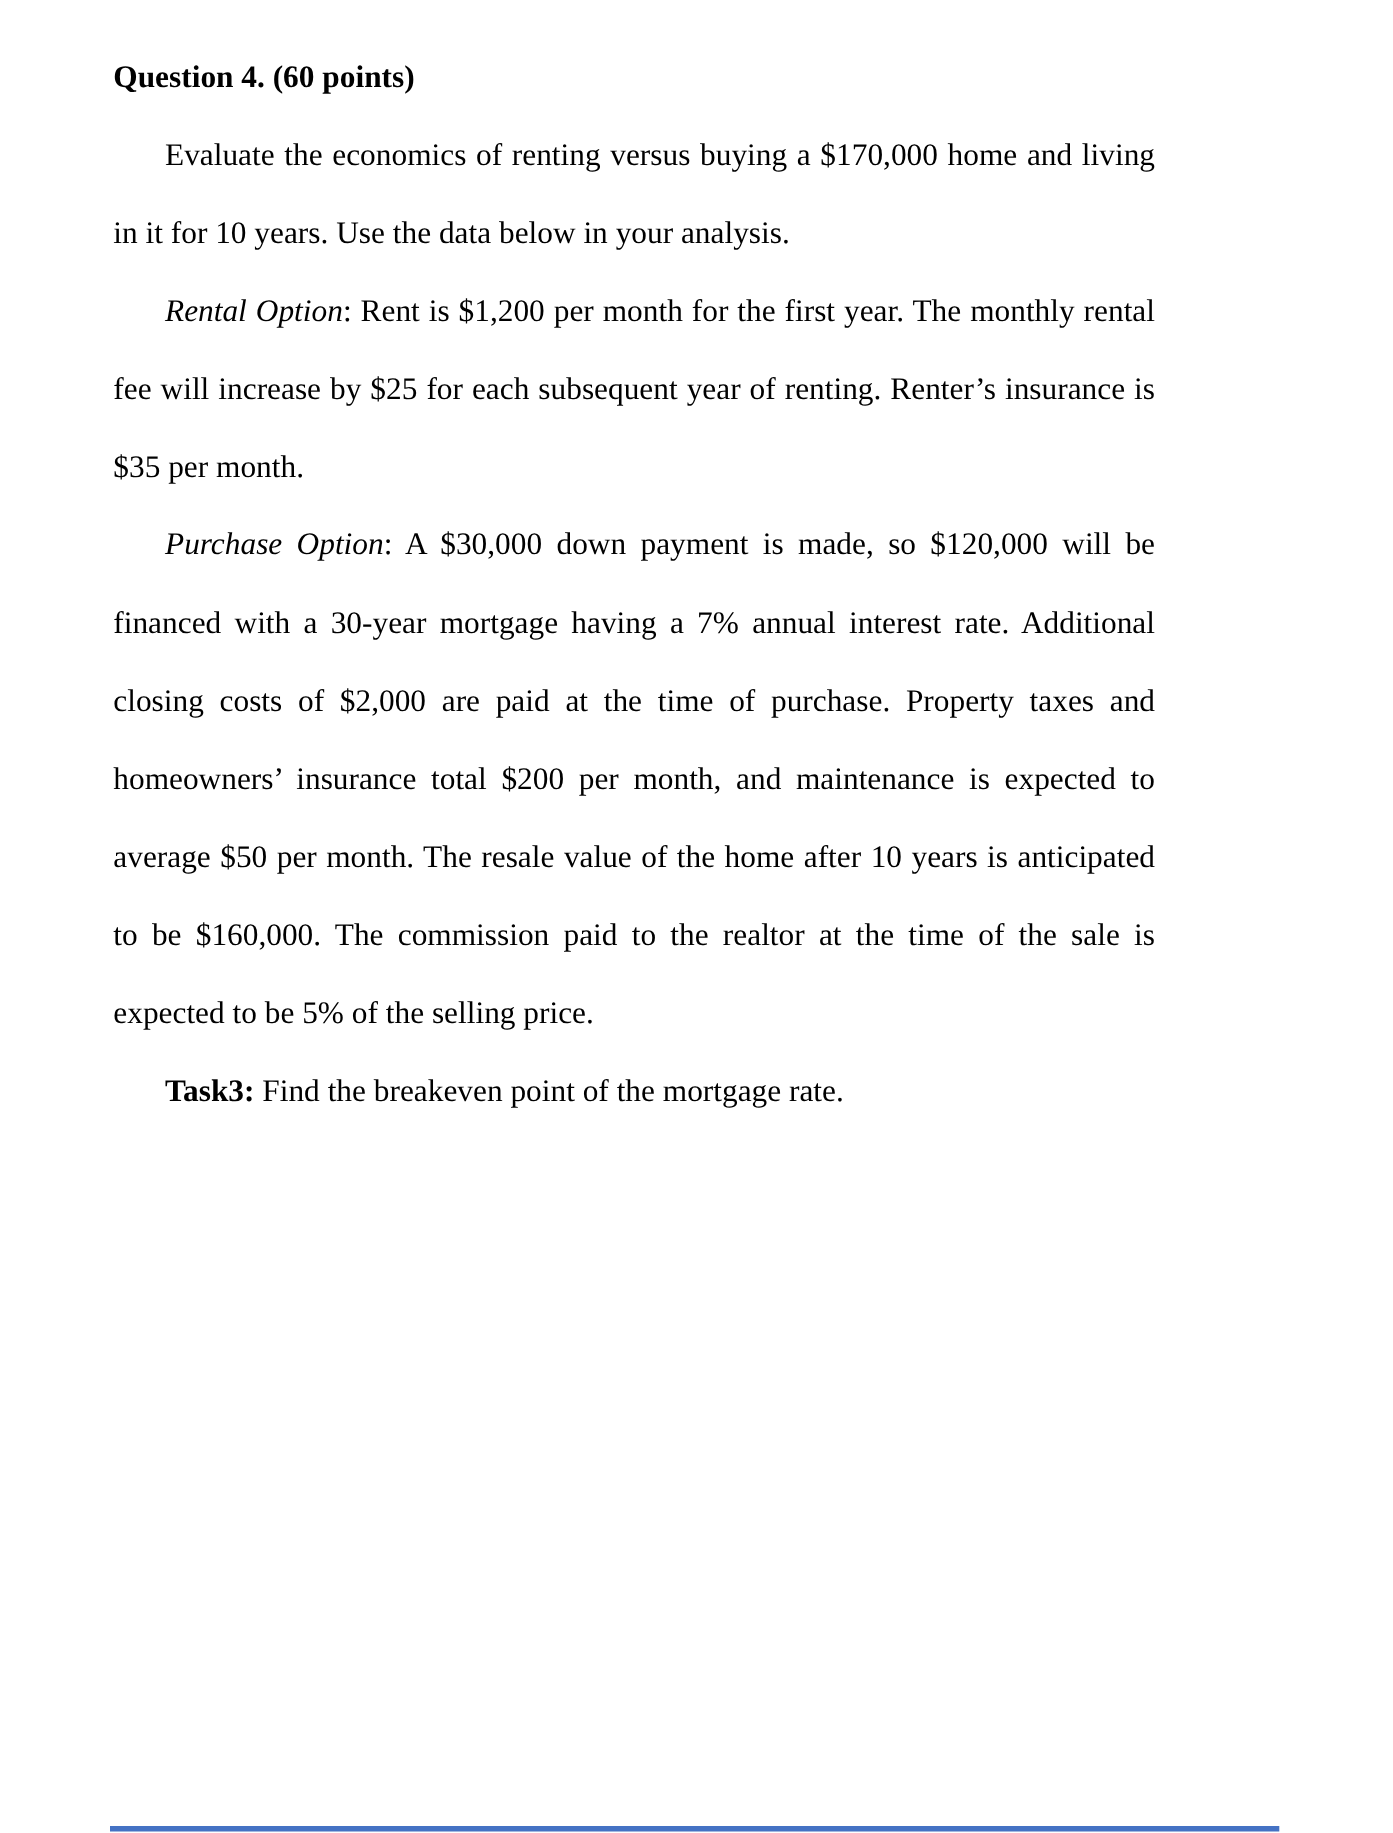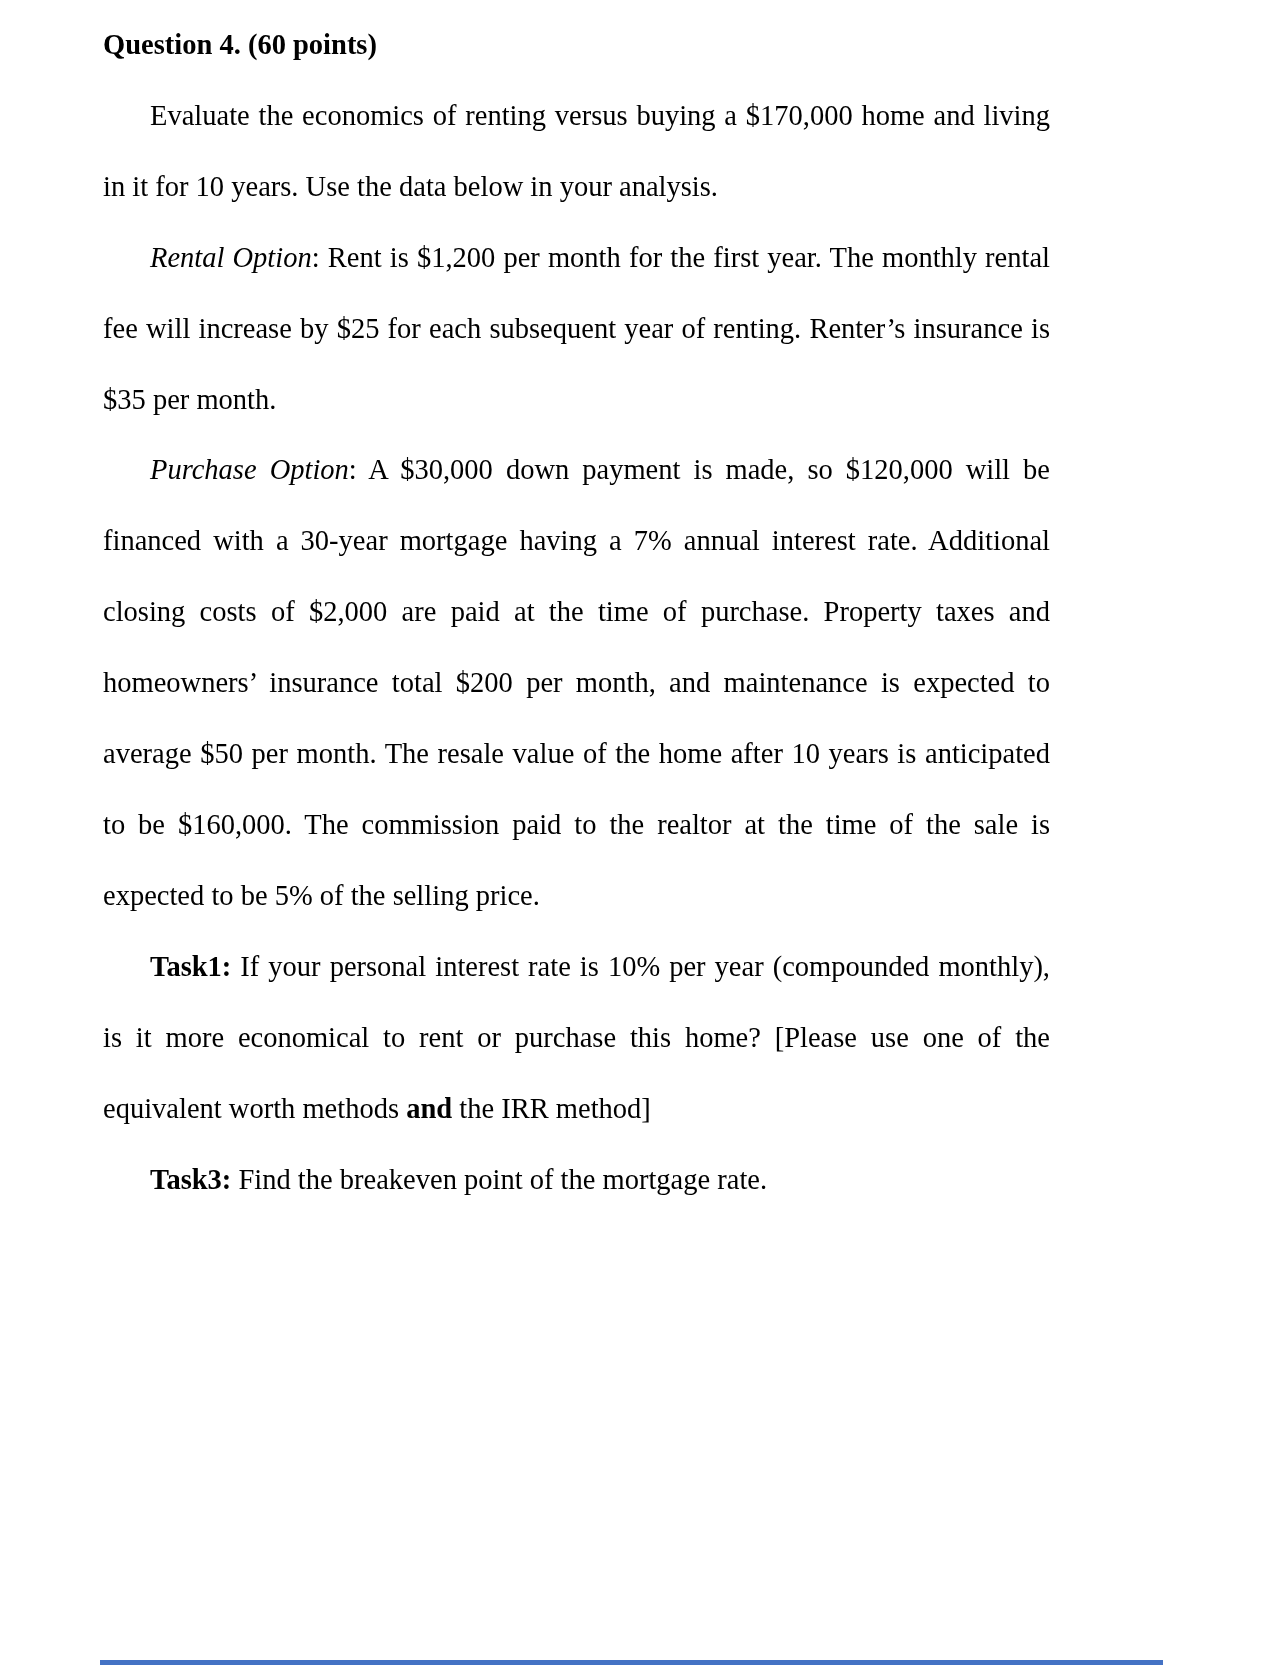--- a/index.html
+++ b/index.html
@@ -11,21 +11,21 @@
     width: 1266px;
     height: 1666px;
     position: relative;
     overflow: hidden;
     font-family: "Liberation Serif", "DejaVu Serif", serif;
     color: #000000;
   }
   .page {
     box-sizing: border-box;
     width: 1266px;
-    padding: 10px 216px 0 103px;
+    padding: 36px 216px 0 103px;
     font-size: 28.5px;
     line-height: 70.9px;
   }
   .heading {
     font-size: 28.5px;
     font-weight: bold;
     margin: 0;
     line-height: 70.9px;
   }
   .para {
@@ -50,21 +50,20 @@
 <div class="page">
 
   <h1 class="heading">Question 4. (60 points)</h1>
 
   <p class="para"><span>Evaluate the economics of renting versus buying a $170,000 home and living in it for 10 years. Use the data below in your analysis.</span></p>
 
   <p class="para"><span class="italic">Rental Option</span><span>: Rent is $1,200 per month for the first year. The monthly rental fee will increase by $25 for each subsequent year of renting. Renter’s insurance is $35 per month.</span></p>
 
   <p class="para"><span class="italic">Purchase Option</span><span>: A $30,000 down payment is made, so $120,000 will be financed with a 30-year mortgage having a 7% annual interest rate. Additional closing costs of $2,000 are paid at the time of purchase. Property taxes and homeowners’ insurance total $200 per month, and maintenance is expected to average $50 per month. The resale value of the home after 10 years is anticipated to be $160,000. The commission paid to the realtor at the time of the sale is expected to be 5% of the selling price.</span></p>
 
-  <p class="para"><span class="bold">Task1:</span><span> If your personal interest rate is 10% per year (compounded monthly), is it more economical to rent or purchase this home? [Please use one of the equivalent worth methods </span><span class="bold">and</span><span> the IRR method]</span></p>
 
 
   <p class="para"><span class="bold">Task3:</span><span> Find the breakeven point of the mortgage rate.</span></p>
 
 
 </div>
 
 <div class="blue-line"></div>
 
 </body></html>

